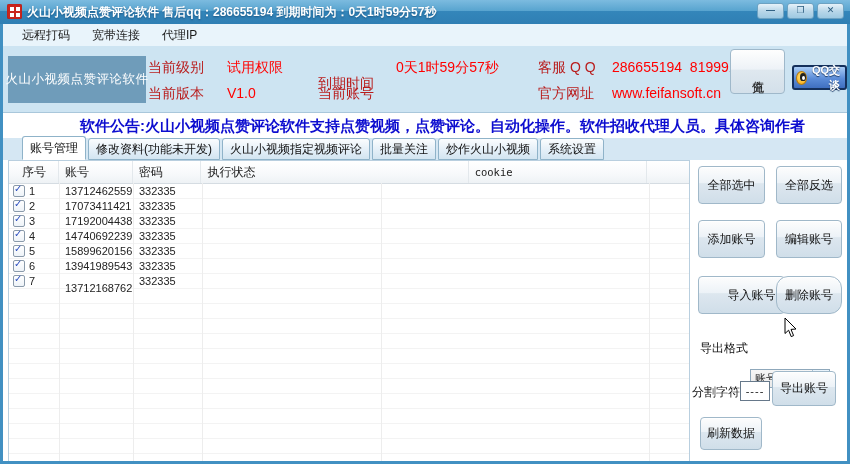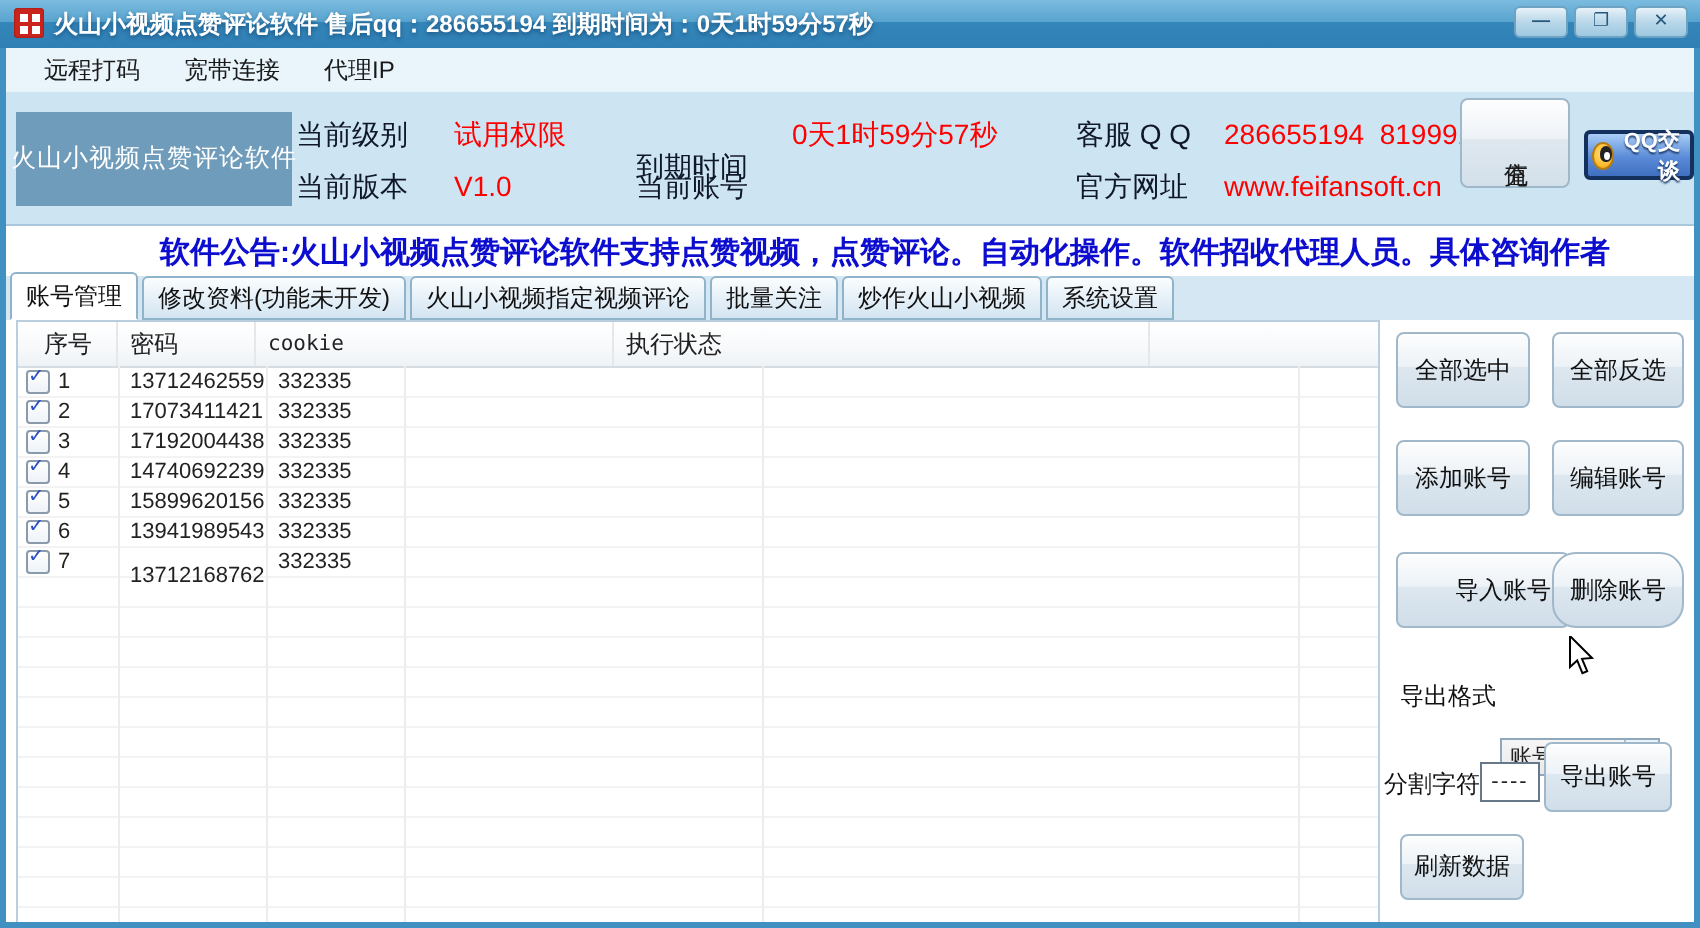--- a/index.html
+++ b/index.html
@@ -26,21 +26,21 @@
 
   .menubar{position:absolute;top:0;left:0;right:0;height:22px;background:#e9f4fb;
     border-bottom:1px solid #cfe2ef;display:flex;align-items:center;padding-left:8px;}
   .menu-item{font-size:12px;color:#1a1a1a;padding:0 11px;line-height:22px;}
 
   
   .header{position:absolute;top:22px;left:0;right:0;height:66px;background:#cde4f2;}
   .logo{position:absolute;left:5px;top:10px;width:138px;height:47px;background:#6f9cba;
     color:#fff;font-size:12.5px;display:flex;align-items:center;justify-content:center;
     white-space:nowrap;letter-spacing:.5px;}
-  .hlabel{position:absolute;font-size:14px;color:#0f172a;white-space:pre;}
+  .hlabel{position:absolute;font-size:14px;color:#b91c1c;white-space:pre;}
   .hvalue{position:absolute;font-size:14px;color:#f00;white-space:pre;}
   .recharge-btn{position:absolute;left:727px;top:3px;width:53px;height:43px;
     border:1px solid #9fb8ca;border-radius:4px;
     background:linear-gradient(#fefefe,#edf2f7 45%,#dfe8ef 46%,#d3e0ea);
     display:flex;align-items:center;justify-content:center;}
   .recharge-btn span{writing-mode:vertical-rl;font-size:12px;color:#1a1a1a;letter-spacing:1px;}
   .qq-btn{position:absolute;left:789px;top:19px;height:21px;border:2px solid #14305c;
     border-radius:3px;background:linear-gradient(#aacdf6,#5b8cd8 55%,#3f6fc0);
     display:flex;align-items:center;gap:3px;padding:0 5px 0 2px;}
   .qq-btn .label{color:#fff;font-size:11px;font-weight:bold;text-shadow:0 1px 1px #1c3a66;text-align:right;}
@@ -51,21 +51,21 @@
     background:#222;}
   .penguin b{position:absolute;left:4.5px;top:4px;width:3px;height:4px;border-radius:50%;background:#fff;}
 
   
   .announcement{position:absolute;top:88px;left:0;right:0;height:26px;background:#fff;
     border-top:1px solid #a9c7db;display:flex;align-items:center;padding-left:77px;
     font-size:15px;font-weight:bold;color:#0d0dcf;white-space:nowrap;}
 
   
   .tabbar{position:absolute;top:114px;left:0;right:0;height:22px;background:#d5e7f3;
-    display:flex;align-items:flex-end;padding-left:2px;}
+    display:flex;align-items:flex-end;padding-left:19px;}
   .tab{height:20px;line-height:20px;padding:0 7px;margin-right:2px;font-size:12px;color:#111;
     border:1px solid #8fb3c9;border-radius:3px 3px 0 0;white-space:nowrap;
     background:linear-gradient(#fbfdfe,#e2eef7 60%,#d3e5f1);}
   .tab.active{background:#fff;height:22px;line-height:22px;border-bottom:1px solid #fff;z-index:2;}
 
   
   .content{position:absolute;top:136px;left:0;right:0;bottom:0;background:#ffffff;}
 
   .table{position:absolute;left:5px;top:0;width:682px;bottom:0;background:#fff;
     border:1px solid #b9cfdf;border-bottom:none;box-sizing:border-box;overflow:hidden;}
@@ -162,23 +162,24 @@
         <div class="tab">批量关注</div>
         <div class="tab">炒作火山小视频</div>
         <div class="tab">系统设置</div>
       </div>
 
     <div class="content">
 
       <div class="table">
         <div class="thead" id="thead">
             <div class="th c0" style="width: 50px;">序号</div>
+            <div class="th c1" style="width: 74px;">账号</div>
             <div class="th c2" style="width: 69px;">密码</div>
+            <div class="th c4" style="width: 268px;">执行状态</div>
             <div class="th c3" style="width: 179px;">cookie</div>
-            <div class="th c4" style="width: 268px;">执行状态</div>
             <div class="th c5" style="width: 42px; border-right: none;"></div>
           </div>
         <div id="tbody">
             <div class="trow">
               <div class="td" style="width: 50px; padding-left: 0px; display: flex; align-items: center;"><span class="cb">
                   <i>✓</i>
                 </span>1</div>
               <div class="td" style="width: 74px;">13712462559</div>
               <div class="td" style="width: 69px;">332335</div>
               <div class="td" style="width: 179px;"></div>

